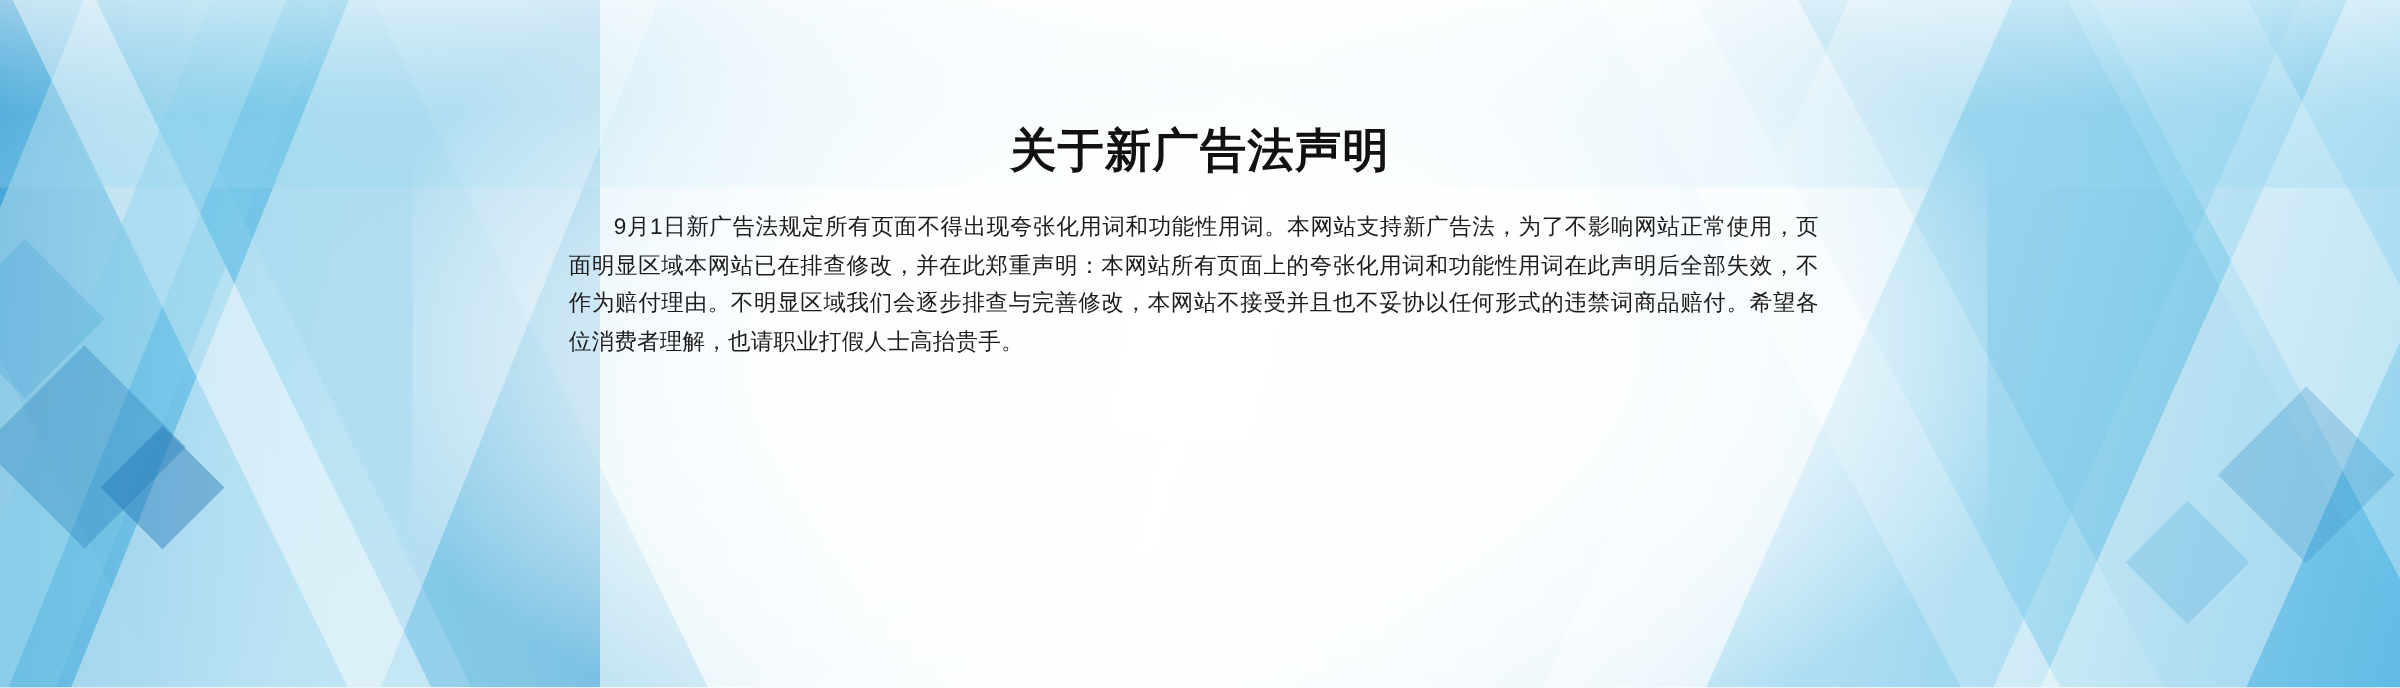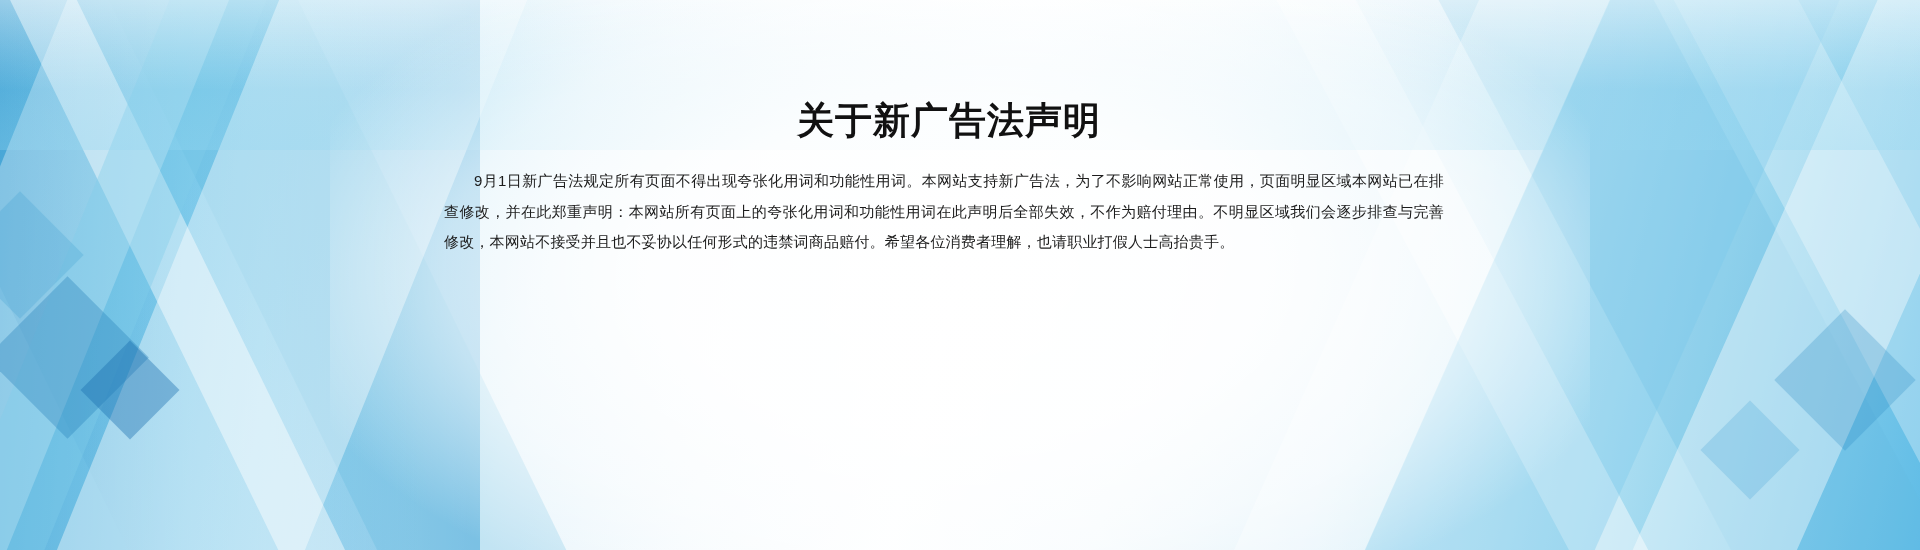--- a/index.html
+++ b/index.html
@@ -90,41 +90,41 @@
     background:linear-gradient(0deg, rgba(150,215,240,.32) 0%, rgba(255,255,255,0) 100%);
   }
   #haze-top {
     left:0; top:0; width:1920px; height:90px;
     background:linear-gradient(180deg, rgba(255,255,255,.45) 0%, rgba(255,255,255,0) 100%);
   }
 
   
   #content {
     position:absolute;
-    left:444px; top:0;
+    left:455px; top:0;
     width:1010px; height:550px;
     z-index:20;
   }
 
   #page-title {
     text-align:center;
     font-size:37px;
     font-weight:bold;
     color:#111111;
     letter-spacing:1px;
     margin-top:98px;
     line-height:1.25;
     font-family:"Liberation Sans","DejaVu Sans",sans-serif;
   }
 
   #body-copy {
     margin-top:22px;
     width:1000px;
     color:#1c1c1c;
-    font-size:15px;
+    font-size:18px;
     line-height:30.5px;
     letter-spacing:.2px;
     text-align:justify;
     font-family:"Liberation Sans","DejaVu Sans",sans-serif;
   }
 
   #body-copy p { margin:0; }
   #body-copy p.indent { text-indent:2em; }
 </style>
 </head>

